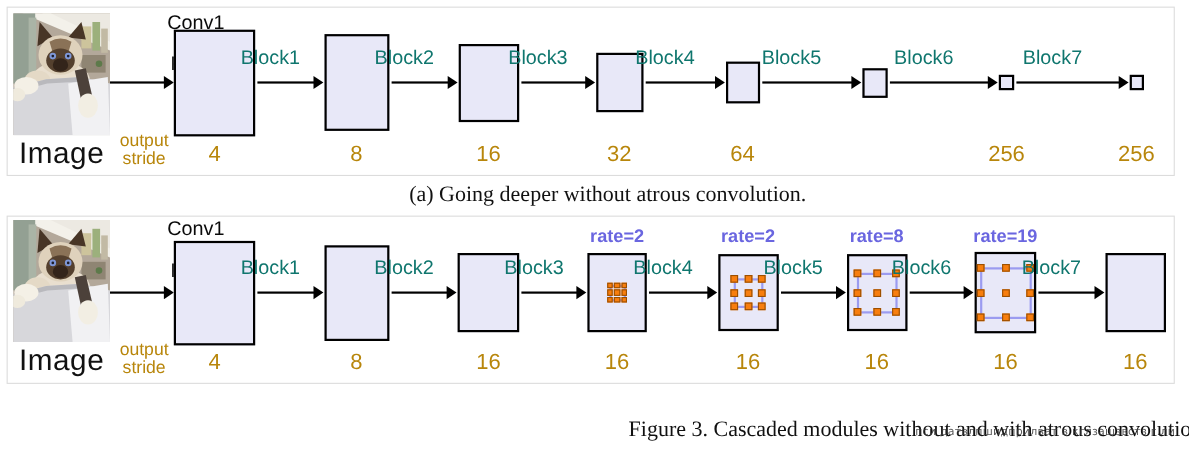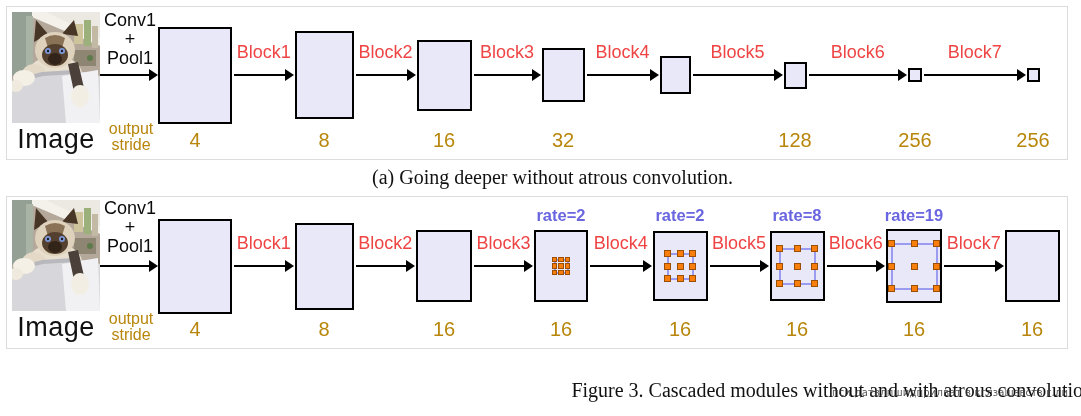--- a/index.html
+++ b/index.html
@@ -1,24 +1,24 @@
 <!DOCTYPE html>
 <html><head>
 <meta charset="utf-8">
 <style>
   html,body{margin:0;padding:0;background:#fff;}
   #canvas{position:relative;width:1081px;height:416px;background:#fff;overflow:hidden;
           font-family:"Liberation Sans","DejaVu Sans",sans-serif;}
   .panel{position:absolute;border:1px solid #dcdcdc;background:#fff;box-sizing:border-box;}
   .photo{position:absolute;}
   .image-label{position:absolute;font-size:27px;color:#111;text-align:center;letter-spacing:0.5px;}
-  .stem{position:absolute;font-size:18px;color:#0a0a0a;text-align:center;line-height:19px;}
+  .stem{position:absolute;font-size:18px;color:#0a0a0a;text-align:center;line-height:19px;padding-left:48px;}
   .os-label{position:absolute;font-size:16px;color:#b8860b;text-align:center;line-height:16px;}
   .stride-val{position:absolute;font-size:20px;color:#b8860b;text-align:center;}
-  .blk-label{position:absolute;font-size:18px;color:#ef4444;text-align:center;}
+  .blk-label{position:absolute;font-size:18px;color:#0f766e;text-align:left;}
   .rate-label{position:absolute;font-size:16.5px;font-weight:bold;color:#6a66e0;text-align:center;}
   .block{position:absolute;background:#e8e8f8;border:2.5px solid #000;box-sizing:border-box;}
   .aline{position:absolute;background:#000;}
   .ahead{position:absolute;width:0;height:0;border-left:9px solid #000;
          border-top:6px solid transparent;border-bottom:6px solid transparent;}
   .poutline{position:absolute;border:2px solid #9b9bf0;box-sizing:border-box;}
   .osq{position:absolute;background:#f87e0e;border:1px solid #9c4f00;box-sizing:border-box;}
   .caption{position:absolute;left:12px;width:1081px;text-align:center;color:#111;
            font-family:"Liberation Serif","DejaVu Serif",serif;font-size:20px;}
   .mi{font-style:italic;}
@@ -101,25 +101,25 @@
     <div class="stride-val" style="left: 404px; top: 129px; width: 80px;">16</div>
     <div class="aline" style="left: 473.5px; top: 73.75px; width: 59px; height: 2.5px;"></div>
     <div class="ahead" style="left: 531.5px; top: 69px;"></div>
     <div class="blk-label" style="left: 462px; top: 42px; width: 90px;">Block3</div>
     <div class="block" style="left: 541.5px; top: 48px; width: 43px; height: 54px;"></div>
     <div class="stride-val" style="left: 523px; top: 129px; width: 80px;">32</div>
     <div class="aline" style="left: 586.5px; top: 73.75px; width: 64px; height: 2.5px;"></div>
     <div class="ahead" style="left: 649.5px; top: 69px;"></div>
     <div class="blk-label" style="left: 577.5px; top: 42px; width: 90px;">Block4</div>
     <div class="block" style="left: 659.5px; top: 56px; width: 31px; height: 38px;"></div>
+    <div class="stride-val" style="left: 635px; top: 129px; width: 80px;">64</div>
     <div class="aline" style="left: 692.5px; top: 73.75px; width: 82px; height: 2.5px;"></div>
     <div class="ahead" style="left: 773.5px; top: 69px;"></div>
     <div class="blk-label" style="left: 692.5px; top: 42px; width: 90px;">Block5</div>
     <div class="block" style="left: 783.5px; top: 61.5px; width: 23px; height: 27px;"></div>
-    <div class="stride-val" style="left: 755px; top: 129px; width: 80px;">128</div>
     <div class="aline" style="left: 808.5px; top: 73.75px; width: 90.5px; height: 2.5px;"></div>
     <div class="ahead" style="left: 898px; top: 69px;"></div>
     <div class="blk-label" style="left: 812.75px; top: 42px; width: 90px;">Block6</div>
     <div class="block" style="left: 908px; top: 68px; width: 14px; height: 14px;"></div>
     <div class="stride-val" style="left: 875px; top: 129px; width: 80px;">256</div>
     <div class="aline" style="left: 924px; top: 73.75px; width: 93.5px; height: 2.5px;"></div>
     <div class="ahead" style="left: 1016.5px; top: 69px;"></div>
     <div class="blk-label" style="left: 929.75px; top: 42px; width: 90px;">Block7</div>
     <div class="block" style="left: 1026.5px; top: 68px; width: 13px; height: 14px;"></div>
     <div class="stride-val" style="left: 993px; top: 129px; width: 80px;">256</div>

